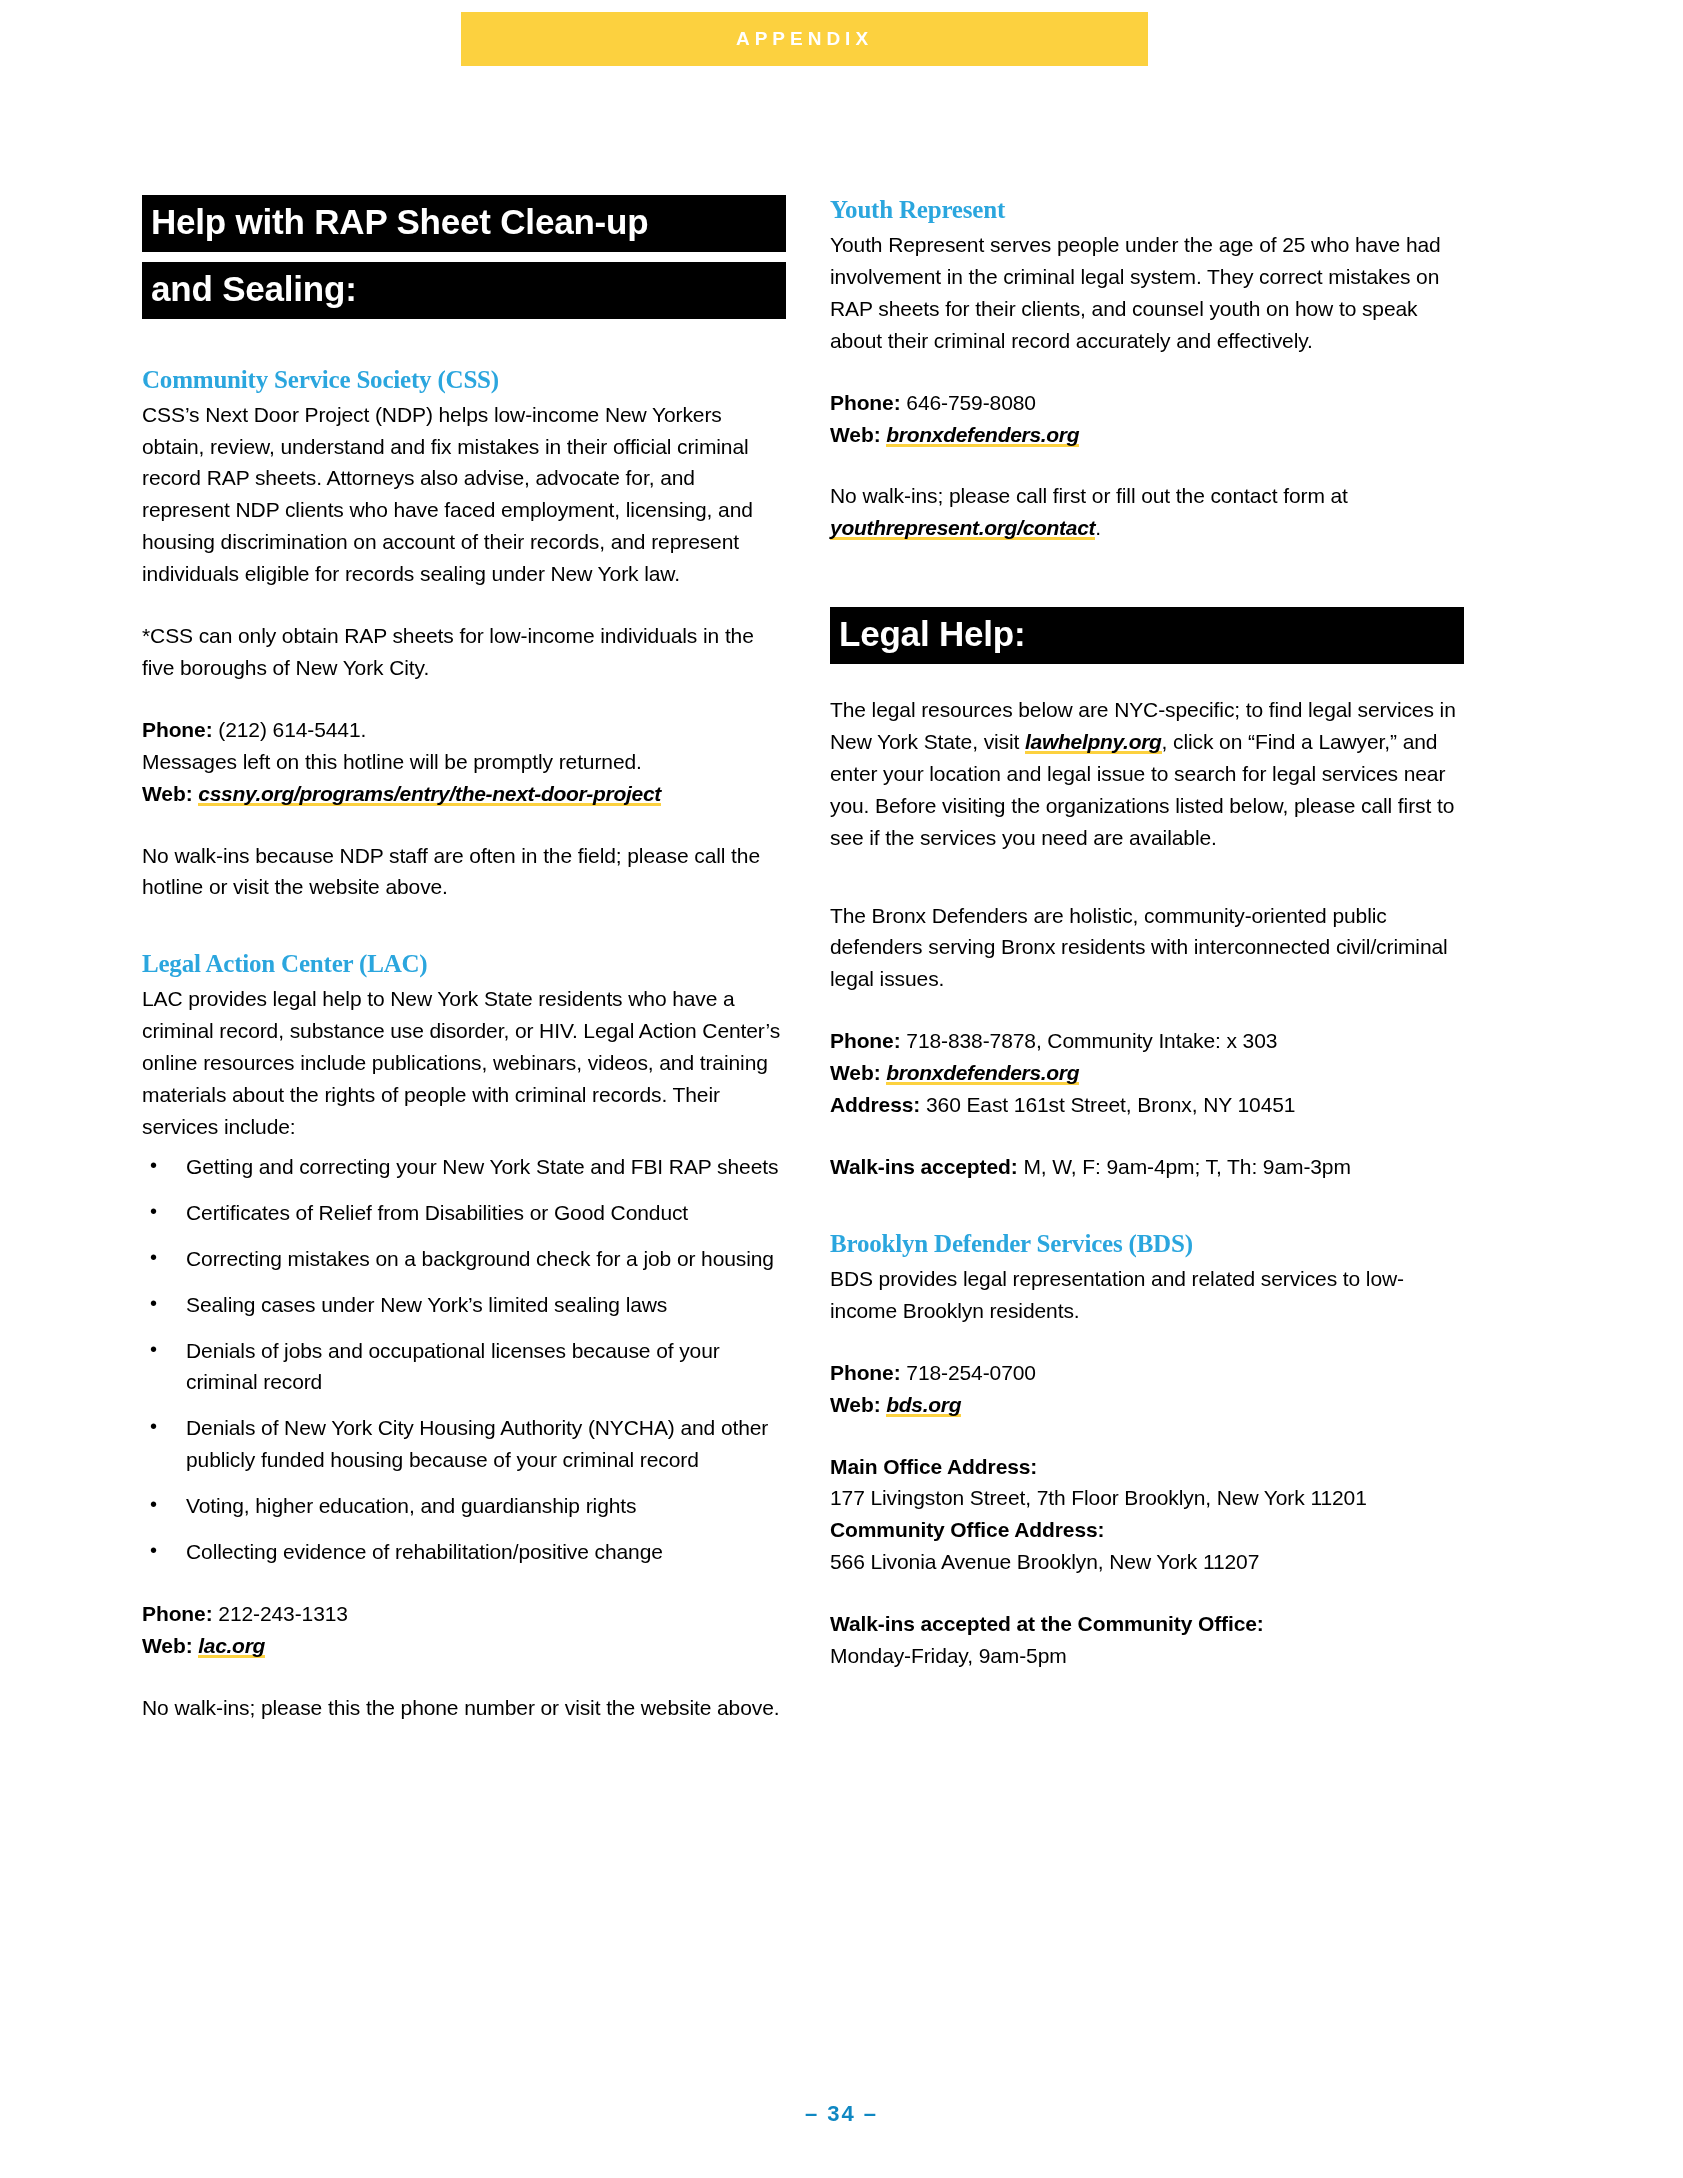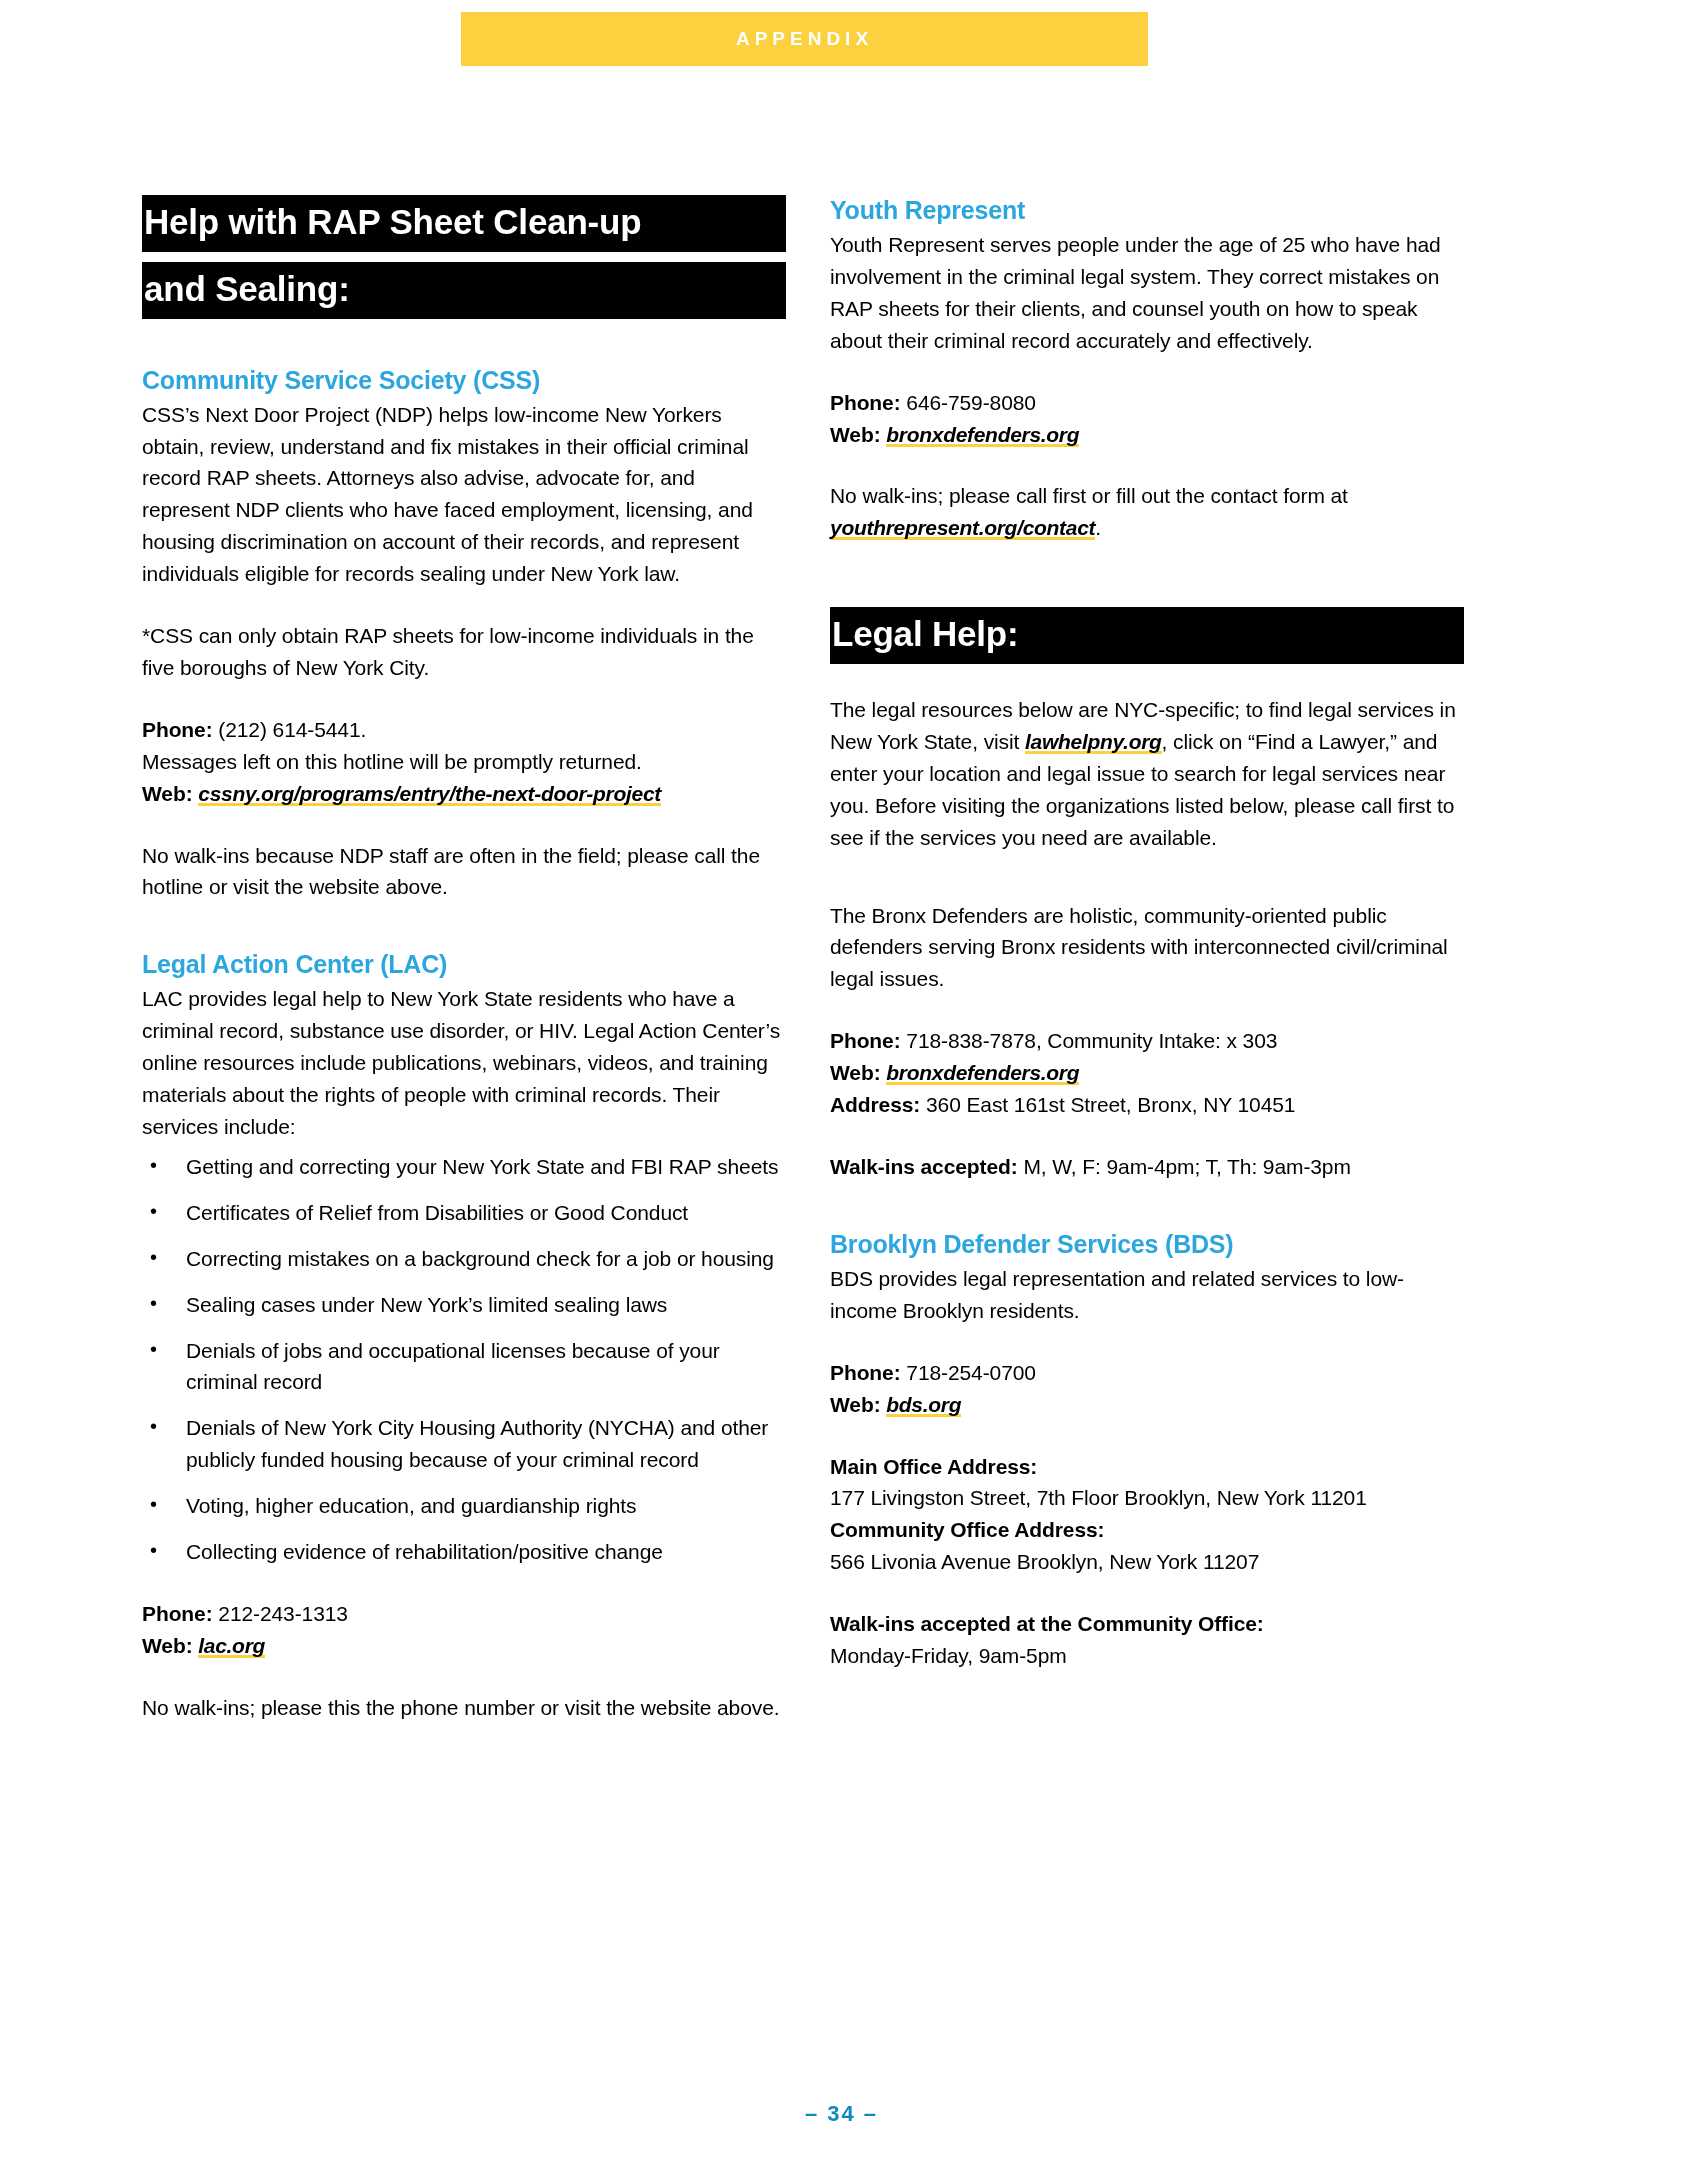--- a/index.html
+++ b/index.html
@@ -58,39 +58,40 @@
   .blackhead {
     font-size: 35px;
     font-weight: bold;
     line-height: 1.28;
     letter-spacing: -0.2px;
     margin: 0 0 0 0;
   }
   .blackhead span {
     background: #000000;
     color: #ffffff;
-    padding: 5px 9px 7px 2px;
+    padding: 5px 9px 7px 9px;
     display: inline;
     box-decoration-break: clone;
     -webkit-box-decoration-break: clone;
   }
   .blackhead .ln {
     display: block;
     margin-bottom: 10px;
   }
   .blackhead .ln:last-child { margin-bottom: 0; }
 
   
   .bluehead {
     color: #2BA6DE;
     font-size: 25px;
     font-weight: bold;
     letter-spacing: -0.2px;
     margin: 0 0 4px 0;
     line-height: 1.2;
+    font-family: Liberation Serif, serif;
   }
 
   
   p.body {
     font-size: 21px;
     line-height: 1.52;
     margin: 0;
     letter-spacing: -0.1px;
     font-weight: 300;
   }

